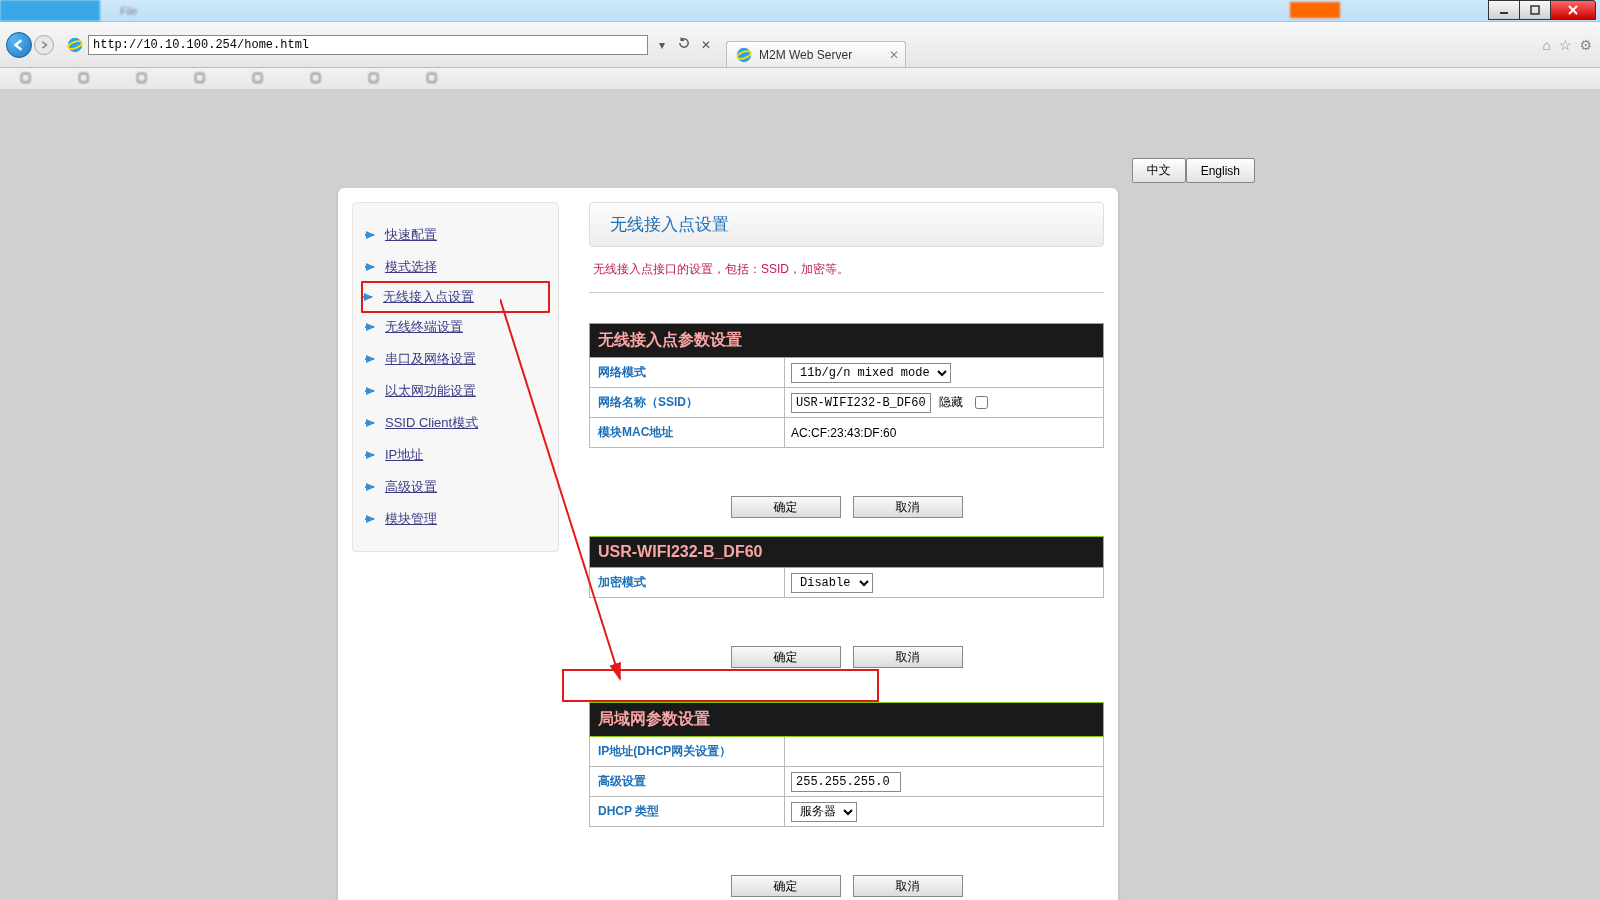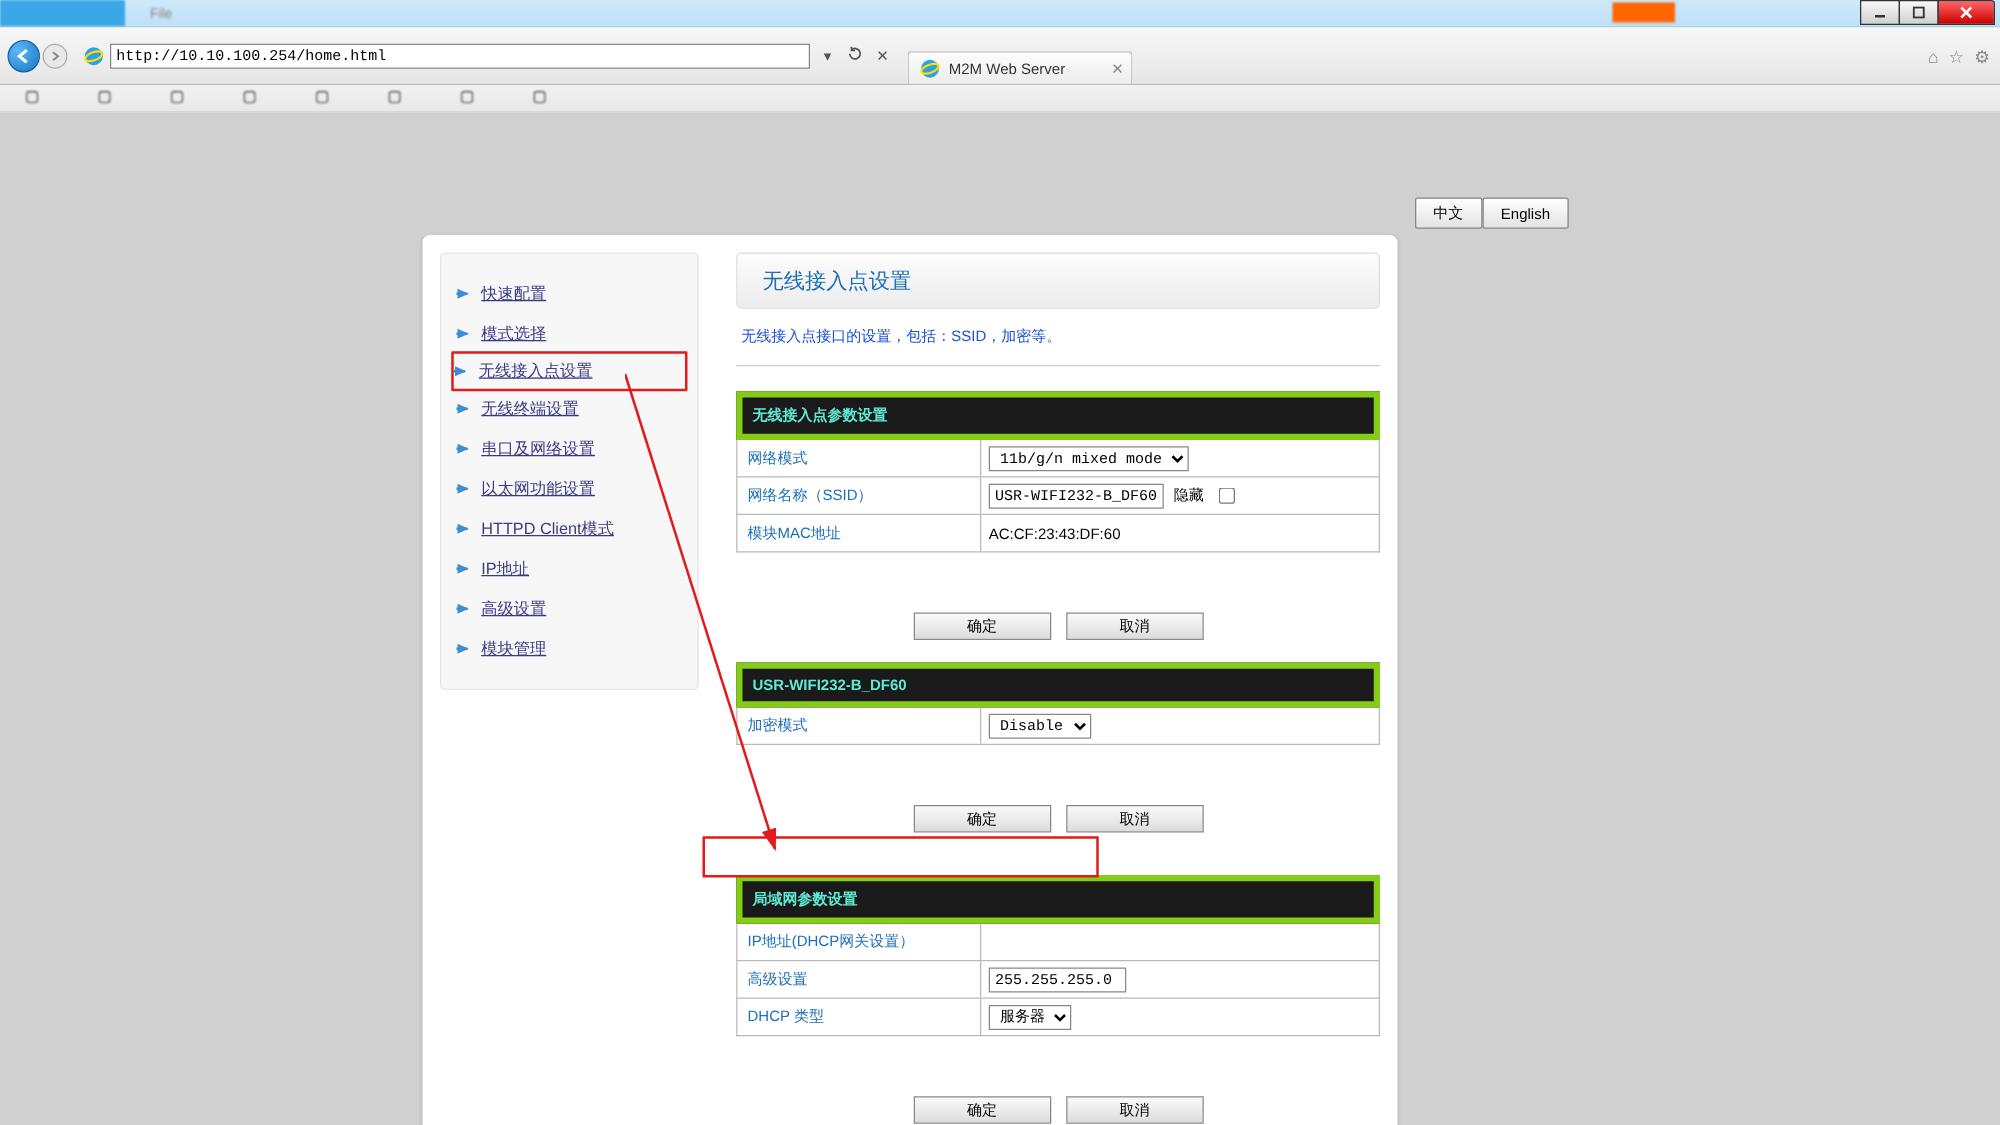--- a/index.html
+++ b/index.html
@@ -81,30 +81,30 @@
   .side-highlight {
     border:2px solid #e21a1a; margin:-2px; padding:5px 0; border-radius:1px;
   }
 
   
   .main { flex:1; }
   .title-bar {
     background:linear-gradient(#fdfdfd,#ececec); border:1px solid #ddd;
     border-radius:4px; padding:10px 20px; color:#1d6fb8; font-size:17px;
   }
-  .desc { font-size:12px; color:#1d4ed8; padding:14px 4px; border-bottom:1px solid #ccc; margin-bottom:20px;}
+  .desc { font-size:12px; color:#be185d; padding:14px 4px; border-bottom:1px solid #ccc; margin-bottom:30px;}
 
   .section { margin-bottom:14px; }
   .sect-head {
-    background:#1a1a1a; color:#5eead4; font-weight:bold; padding:6px 8px; font-size:12px;
-    border:5px solid #84cc16;
+    background:#1a1a1a; color:#fca5a5; font-weight:bold; padding:6px 8px; font-size:16px;
+    border:1px solid #84cc16;
   }
   .form-row { display:flex; border:1px solid #b9b9b9; border-top:none; }
   .form-label {
-    width:195px; padding:6px 8px; color:#1d6fb8; font-size:12px; font-weight:normal;
+    width:195px; padding:6px 8px; color:#1d6fb8; font-size:12px; font-weight:bold;
     border-right:1px solid #b9b9b9; display:flex; align-items:center;
   }
   .form-val { flex:1; padding:4px 6px; display:flex; align-items:center; gap:8px; font-size:12px;}
   select, input[type=text] {
     font-family: "Courier New", monospace; font-size:12px;
     border:1px solid #888; background:#fff; padding:1px 4px; height:20px;
   }
   select { min-width:140px;}
   .btn-row { display:flex; justify-content:center; gap:12px; padding:12px 0 4px; }
   .btn {
@@ -270,21 +270,21 @@
           </span>
           <a href="#">以太网功能设置</a>
         </div>
         <div class="side-item">
           <span class="arrow-icon">
             <svg viewBox="0 0 14 14">
               <path d="M1 3 L10 7 L1 11 Z" fill="#3a8dd8"></path>
               <rect x="0" y="6" width="9" height="2" fill="#3a8dd8"></rect>
             </svg>
           </span>
-          <a href="#">HTTPD Client模式</a>
+          <a href="#">SSID Client模式</a>
         </div>
         <div class="side-item">
           <span class="arrow-icon">
             <svg viewBox="0 0 14 14">
               <path d="M1 3 L10 7 L1 11 Z" fill="#3a8dd8"></path>
               <rect x="0" y="6" width="9" height="2" fill="#3a8dd8"></rect>
             </svg>
           </span>
           <a href="#">IP地址</a>
         </div>

